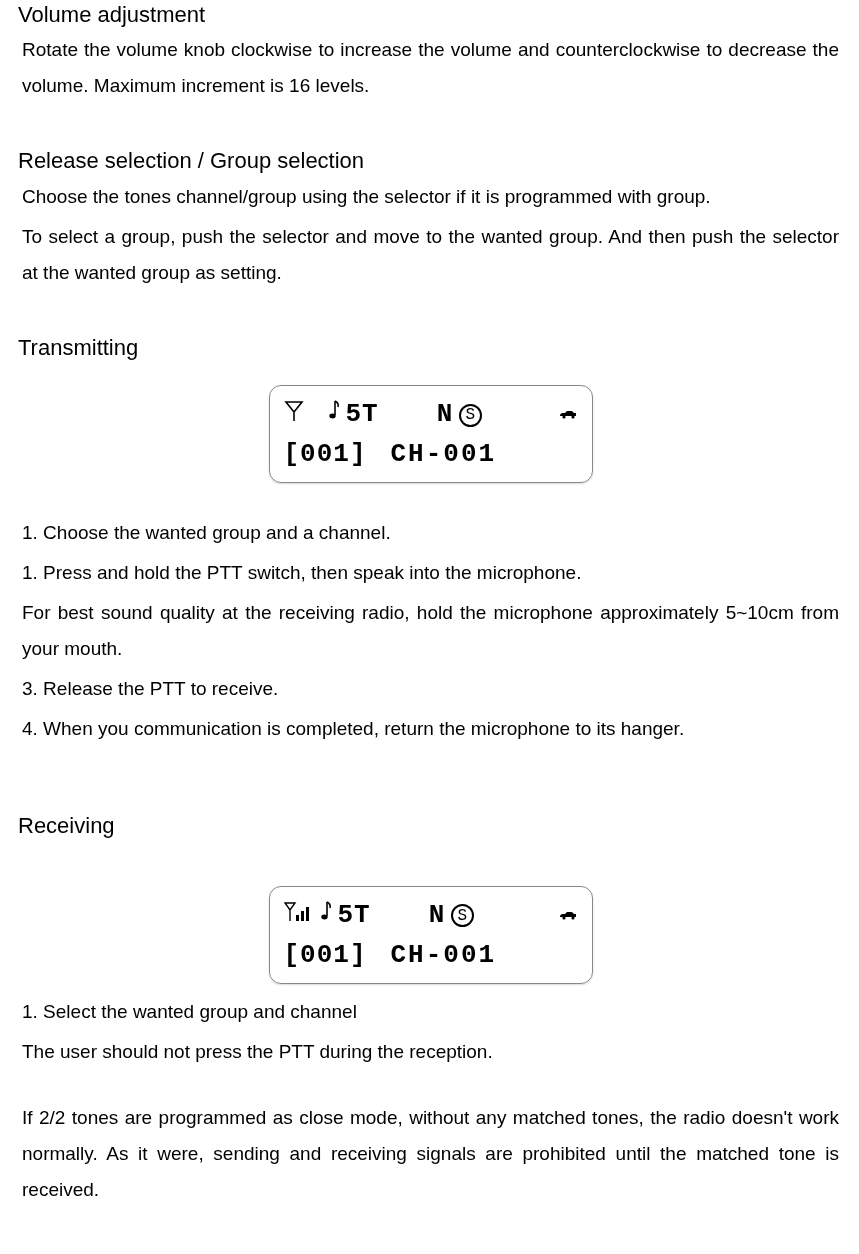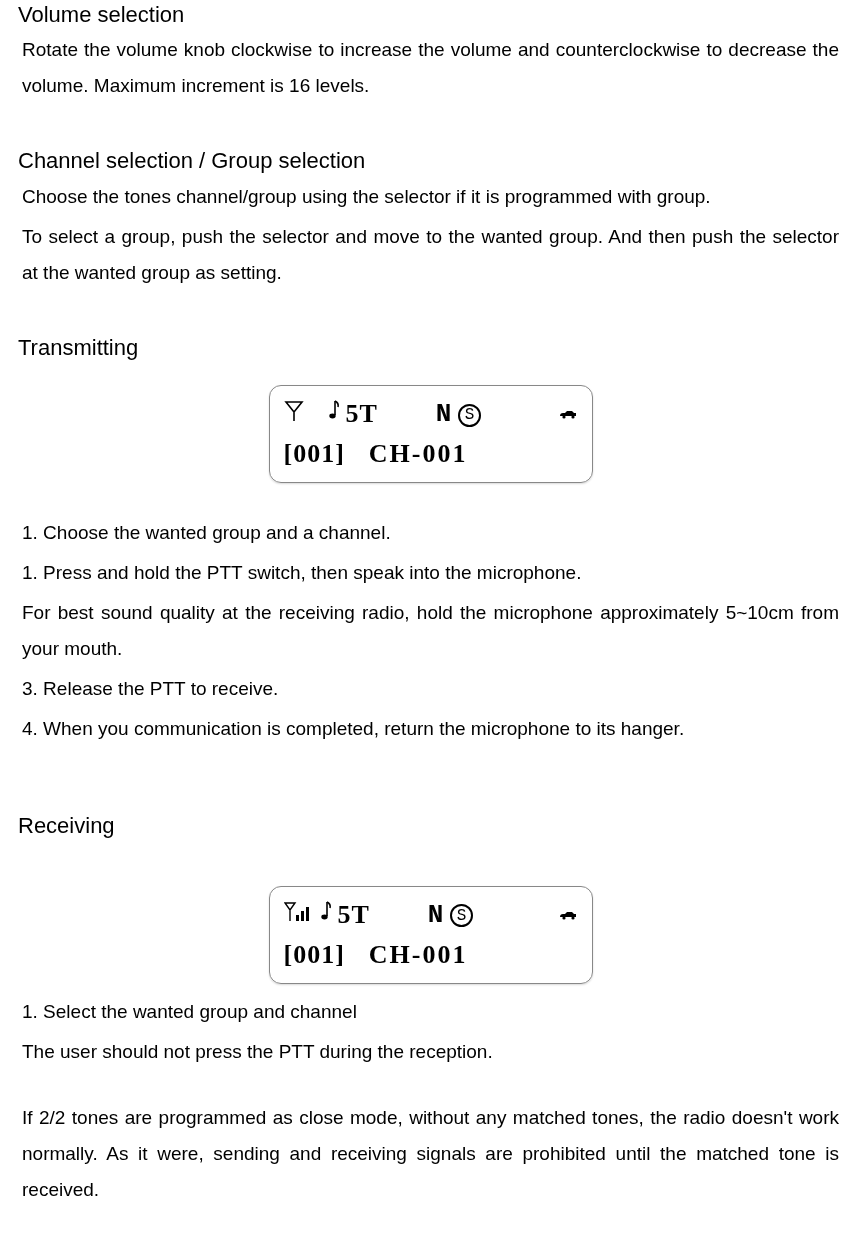--- a/index.html
+++ b/index.html
@@ -56,21 +56,21 @@
     gap: 6px;
     font-size: 26px;
     letter-spacing: 1px;
     white-space: nowrap;
   }
   .lcd-row2 {
     margin-top: 4px;
     gap: 1px;
   }
   .lcd .mono {
-    font-family: Liberation Serif, serif;
+    font-family: Liberation Mono, monospace;
     font-weight: 600;
   }
   .lcd .big-n {
     font-weight: 600;
     font-family: "Courier New", monospace;
   }
   .lcd .circle-s {
     display: inline-flex;
     align-items: center;
     justify-content: center;
@@ -101,26 +101,26 @@
   svg.icon-antenna { width: 20px; height: 22px; }
   svg.icon-antenna-bars { width: 28px; height: 22px; }
   svg.icon-note { width: 14px; height: 22px; }
   svg.icon-car { width: 20px; height: 12px; }
 </style>
 </head>
 <body>
 
 <div class="page">
 
-  <div class="sec-title">Volume selection</div>
+  <div class="sec-title">Volume adjustment</div>
   <p class="para justify">Rotate the volume knob clockwise to increase the volume and counterclockwise to decrease the volume. Maximum increment is 16 levels.</p>
 
   <div class="gap-med"></div>
 
-  <div class="sec-title">Channel selection / Group selection</div>
+  <div class="sec-title">Release selection / Group selection</div>
   <p class="para">Choose the tones channel/group using the selector if it is programmed with group.</p>
   <p class="para justify">To select a group, push the selector and move to the wanted group. And then push the selector at the wanted group as setting.</p>
 
   <div class="gap-med"></div>
 
   <div class="sec-title">Transmitting</div>
   <div class="gap-lcd"></div>
 
   <div class="lcd-wrap">
     <div class="lcd">

